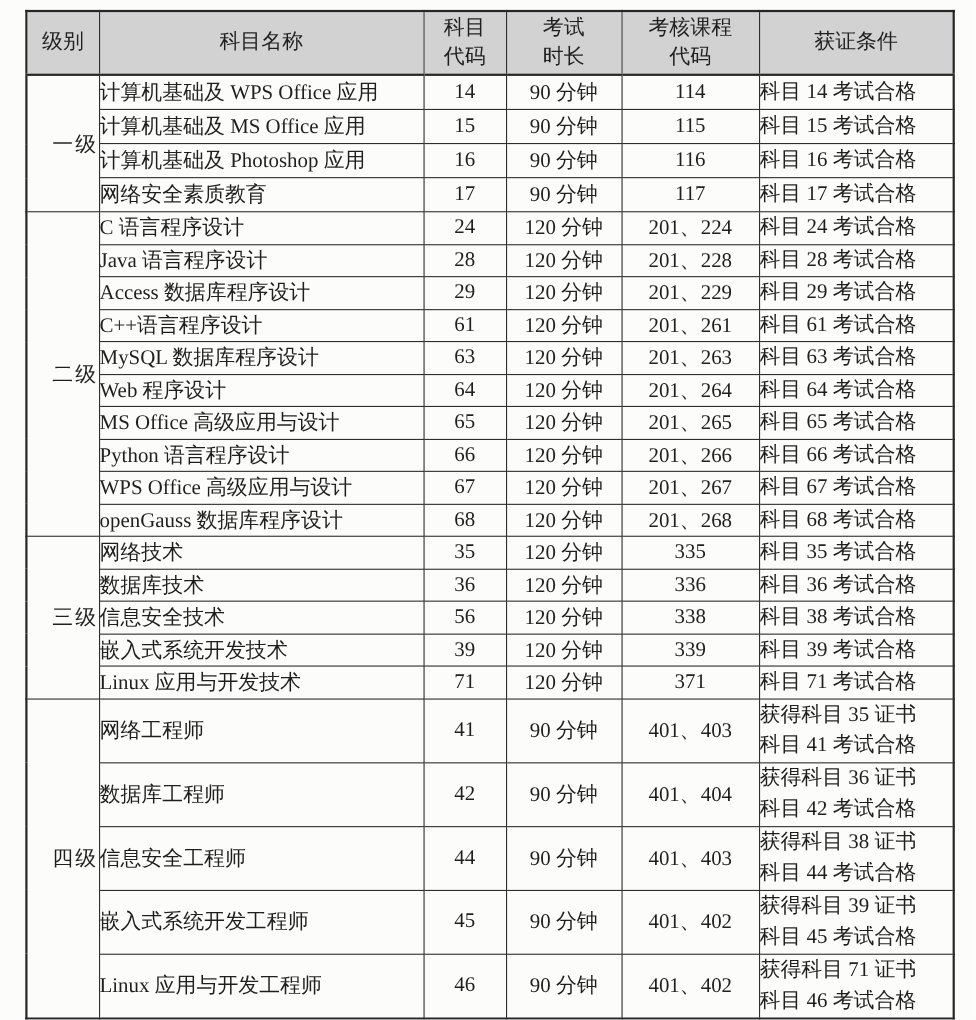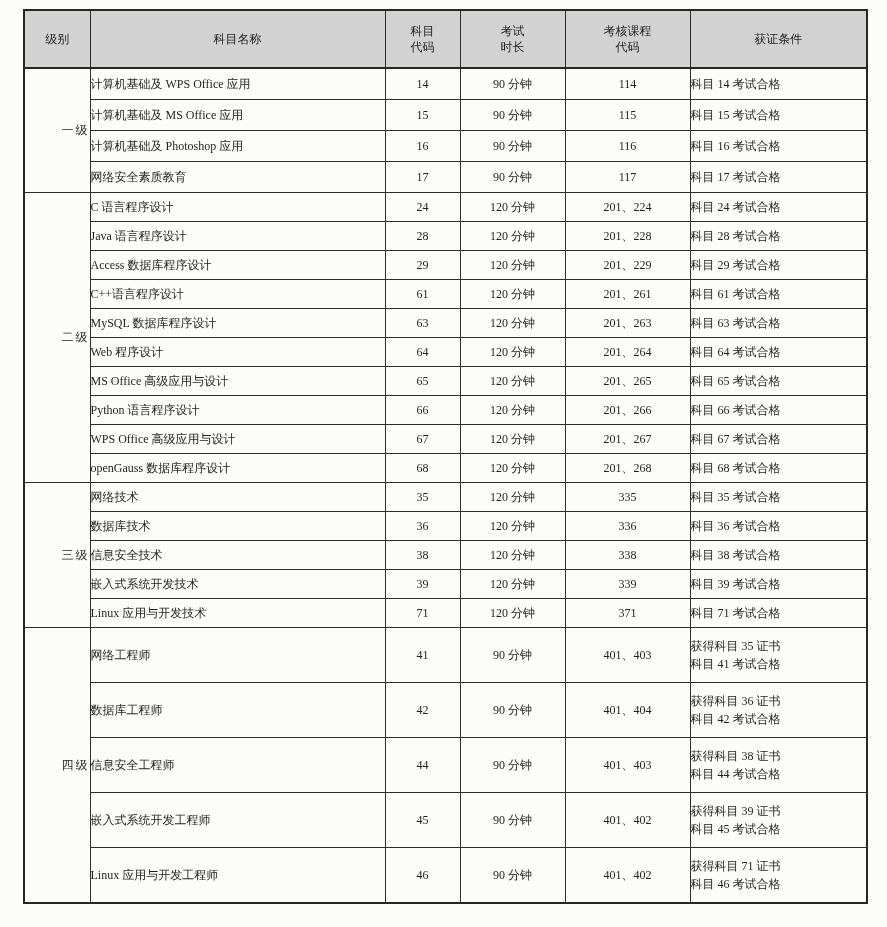--- a/index.html
+++ b/index.html
@@ -15,21 +15,21 @@
     overflow: hidden;
     color: #1f1f1f;
   }
   table.exam-table {
     position: absolute;
     left: 23px;
     top: 9px;
     border-collapse: collapse;
     table-layout: fixed;
     border: 2px solid #262626;
-    font-size: 12px;
+    font-size: 19px;
     color: #1f1f1f;
   }
   table.exam-table th,
   table.exam-table td {
     border: 1px solid #2e2e2e;
     padding: 0;
     overflow: hidden;
   }
   table.exam-table thead th {
     background: #d2d2d2;
@@ -216,21 +216,21 @@
         </tr>
         <tr class="sec2">
           <td class="name-cell">数据库技术</td>
           <td class="center-cell">36</td>
           <td class="center-cell">120 分钟</td>
           <td class="center-cell">336</td>
           <td class="cond-cell">科目 36 考试合格</td>
         </tr>
         <tr class="sec2">
           <td class="name-cell">信息安全技术</td>
-          <td class="center-cell">38</td>
+          <td class="center-cell">56</td>
           <td class="center-cell">120 分钟</td>
           <td class="center-cell">338</td>
           <td class="cond-cell">科目 38 考试合格</td>
         </tr>
         <tr class="sec2">
           <td class="name-cell">嵌入式系统开发技术</td>
           <td class="center-cell">39</td>
           <td class="center-cell">120 分钟</td>
           <td class="center-cell">339</td>
           <td class="cond-cell">科目 39 考试合格</td>

